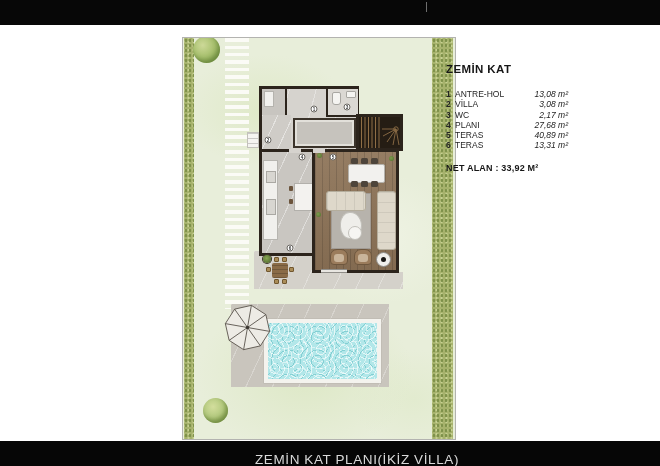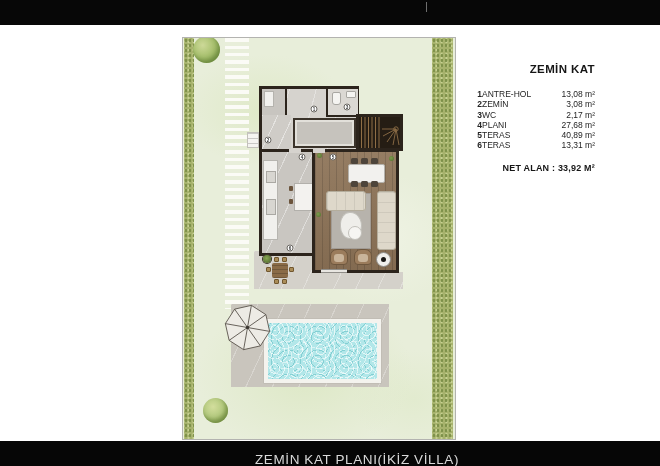--- a/index.html
+++ b/index.html
@@ -138,27 +138,27 @@
     background:radial-gradient(circle at 45% 40%, #8aa855, #485f28);box-shadow:0 0 0 1px #3b3128;}
 
   
   .marker{
     width:7px;height:7px;border-radius:50%;background:#ffffff;border:.6px solid #6d6a65;box-sizing:border-box;
     font-size:4.6px;line-height:5.6px;text-align:center;color:#3a3a3a;transform:translate(-50%,-50%);
     font-weight:bold;
   }
 
   
-  .legend{left:473px;top:63px;width:122px;color:#242424;text-align:right;}
+  .legend{left:446px;top:63px;width:122px;color:#242424;}
   .legend-title{font-size:11.5px;font-weight:bold;letter-spacing:.4px;color:#161616;}
   .legend-rows{margin-top:14px;}
   .legend-row{display:flex;align-items:baseline;font-size:8.5px;line-height:10.3px;}
   .legend-num{font-weight:bold;width:9px;flex:0 0 9px;}
   .legend-name{white-space:nowrap;}
-  .legend-area{margin-left:auto;white-space:nowrap;}
+  .legend-area{margin-left:auto;white-space:nowrap;font-style:italic;}
   .legend-net{margin-top:12px;font-size:9px;font-weight:bold;letter-spacing:.2px;color:#161616;}
 
   svg{display:block;}
 </style>
 </head>
 <body>
 
 <div class="abs top-bar">
   <div class="abs top-bar-tick"></div>
 </div>
@@ -301,21 +301,21 @@
 <div class="abs legend">
   <div class="legend-title">ZEMİN KAT</div>
   <div class="legend-rows">
     <div class="legend-row">
       <span class="legend-num">1</span>
       <span class="legend-name">ANTRE-HOL</span>
       <span class="legend-area">13,08 m²</span>
     </div>
     <div class="legend-row">
       <span class="legend-num">2</span>
-      <span class="legend-name">ZEMİN</span>
+      <span class="legend-name">VİLLA</span>
       <span class="legend-area">3,08 m²</span>
     </div>
     <div class="legend-row">
       <span class="legend-num">3</span>
       <span class="legend-name">WC</span>
       <span class="legend-area">2,17 m²</span>
     </div>
     <div class="legend-row">
       <span class="legend-num">4</span>
       <span class="legend-name">PLANI</span>

